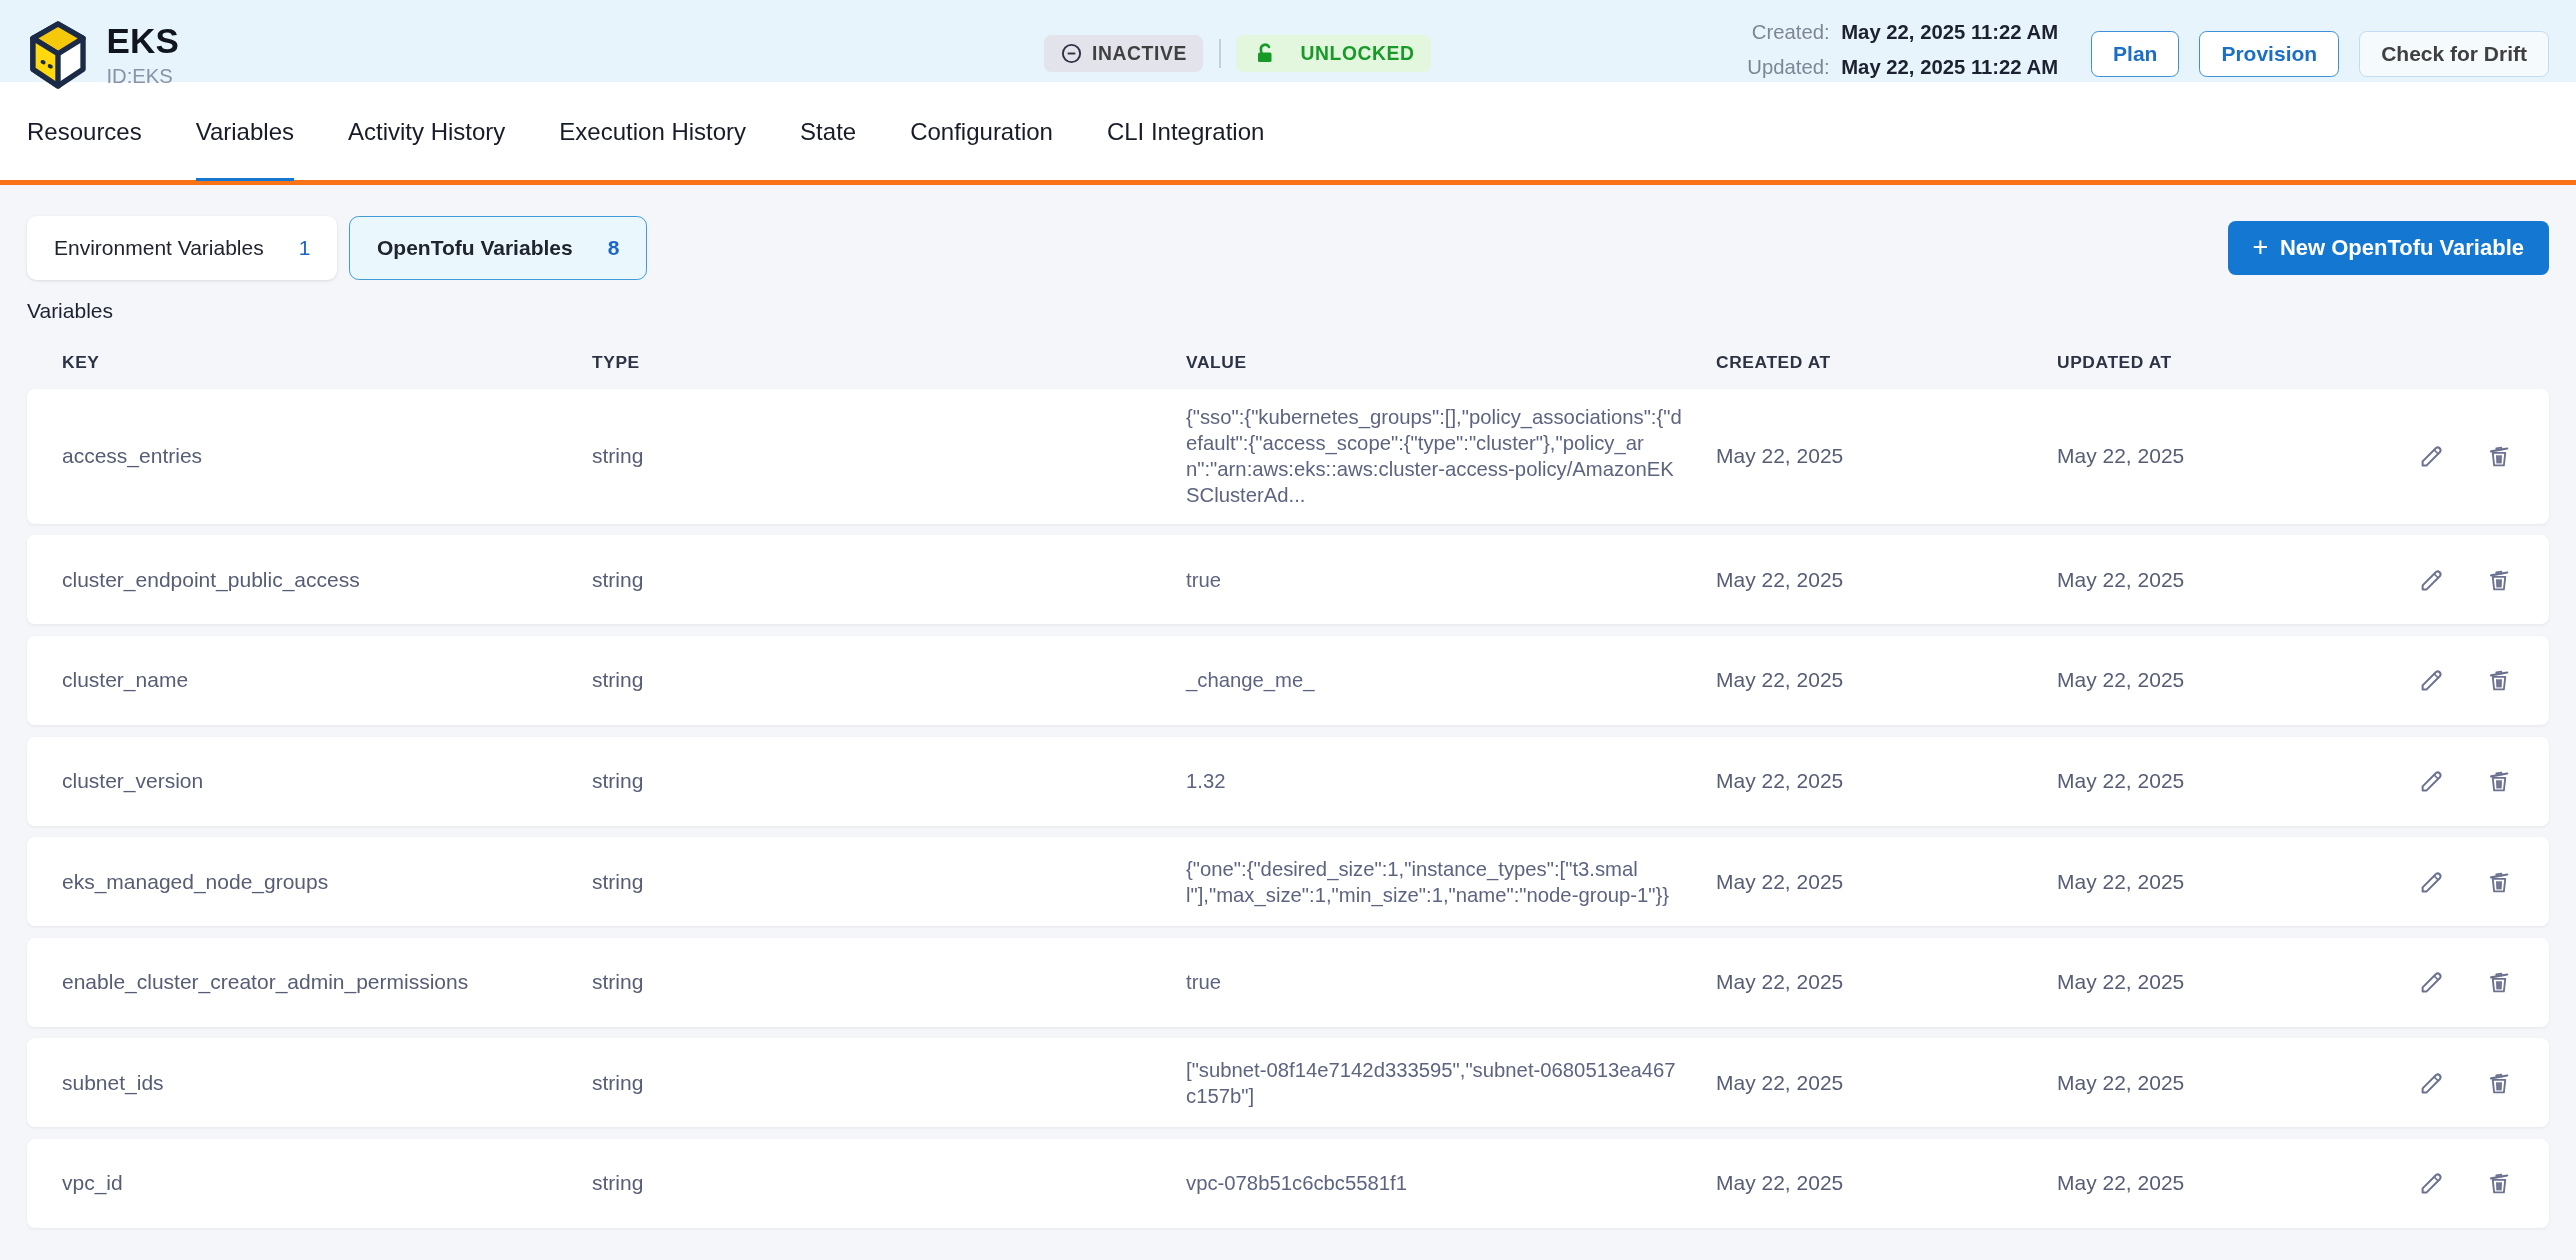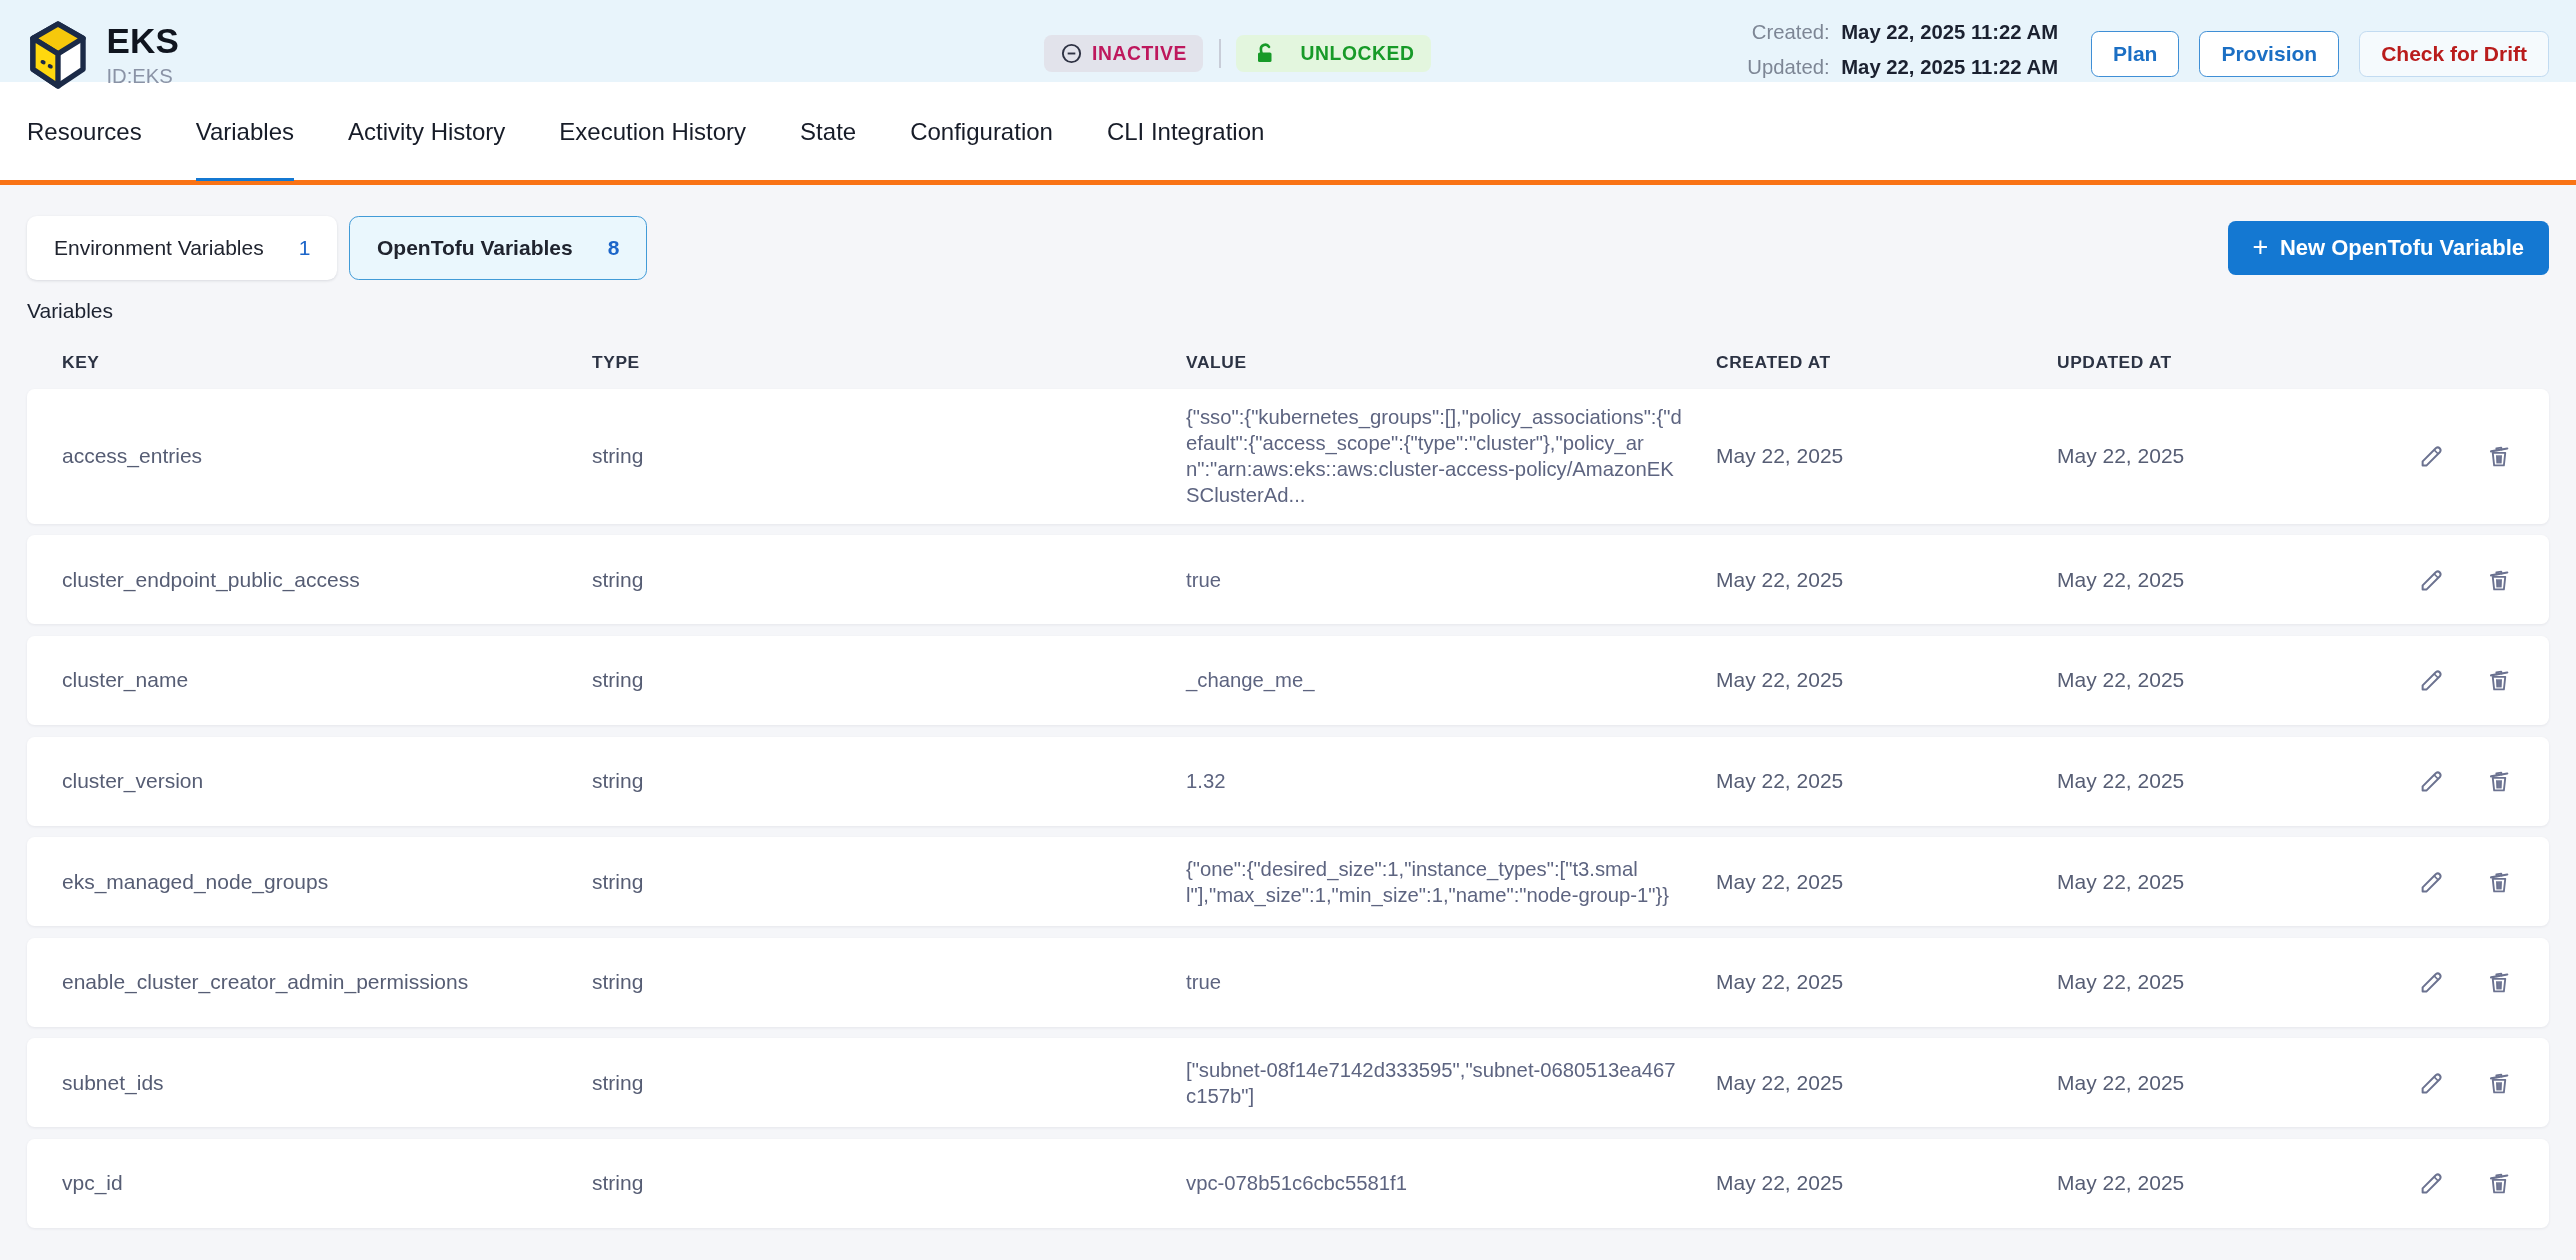--- a/index.html
+++ b/index.html
@@ -16,39 +16,39 @@
   }
   .brand { display:flex; align-items:flex-start; margin-top:19.3px; }
   .brand svg { width:62px; height:72px; display:block; }
   .title-block { margin-left:17.4px; margin-top:1.9px; }
   .page-title { font-size:35px; font-weight:bold; color:#10151f; letter-spacing:0.2px; }
   .page-subtitle { font-size:20.3px; color:#8a93a6; margin-top:3.9px; }
 
   .badges { position:absolute; left:1044px; top:35px; display:flex; align-items:center; }
   .badge { display:inline-flex; align-items:center; gap:8.7px; height:37px;
            padding:0 16.4px; border-radius:7.7px; font-size:19.3px; font-weight:bold; letter-spacing:0.6px; }
-  .badge-inactive { background:#e2e3eb; color:#be185d; }
+  .badge-inactive { background:#e2e3eb; color:#404040; }
   .badge-unlocked { background:#e3f6de; color:#179a28;gap:24px; }
   .badge svg { display:block; }
   .badge-divider { width:1.9px; height:29px; background:#c8cdd8; margin:0 15.5px; }
 
   .header-right { margin-left:auto; display:flex; align-items:flex-start; }
   .meta { display:grid; grid-template-columns:auto auto; column-gap:11.6px; row-gap:11.6px;
           margin-top:21px; font-size:20.3px; align-items:center; }
   .meta .label { color:#7d8695; text-align:right; }
   .meta .value { color:#1b2130; font-weight:600; }
 
   .header-buttons { display:flex; gap:20px; margin-left:33px; margin-top:31px; }
   .btn-outline {
     height:46px; padding:0 21px; border-radius:7.7px; background:#ffffff;
     border:1.5px solid #3f8fd6; color:#1b6fc4; font-size:21px; font-weight:bold;
     display:inline-flex; align-items:center; cursor:pointer;
     font-family:inherit;
   }
-  .btn-outline.disabled { border-color:#c2dbf1; color:#b91c1c; background:rgba(255,255,255,.55); }
+  .btn-outline.disabled { border-color:#c2dbf1; color:#404040; background:rgba(255,255,255,.55); }
 
   
   .tabbar {
     background:#ffffff; height:103px; border-bottom:5px solid #f97316;
     display:flex; gap:54px; padding:0 27px; align-items:stretch;
   }
   .tab { font-size:24px; color:#171c28; display:flex; align-items:center;
          border-bottom:3.9px solid transparent; margin-bottom:-1px; padding-top:3.9px; cursor:pointer; }
   .tab.active { border-bottom-color:#1478d2; }
 

